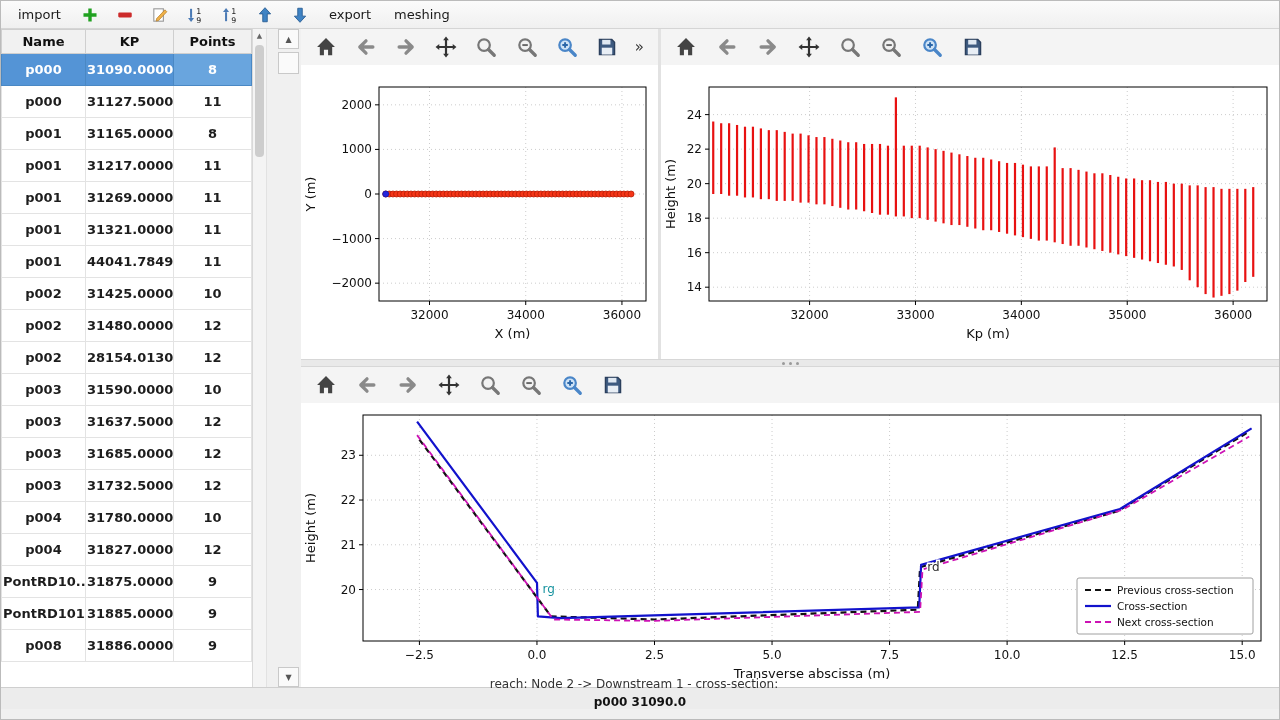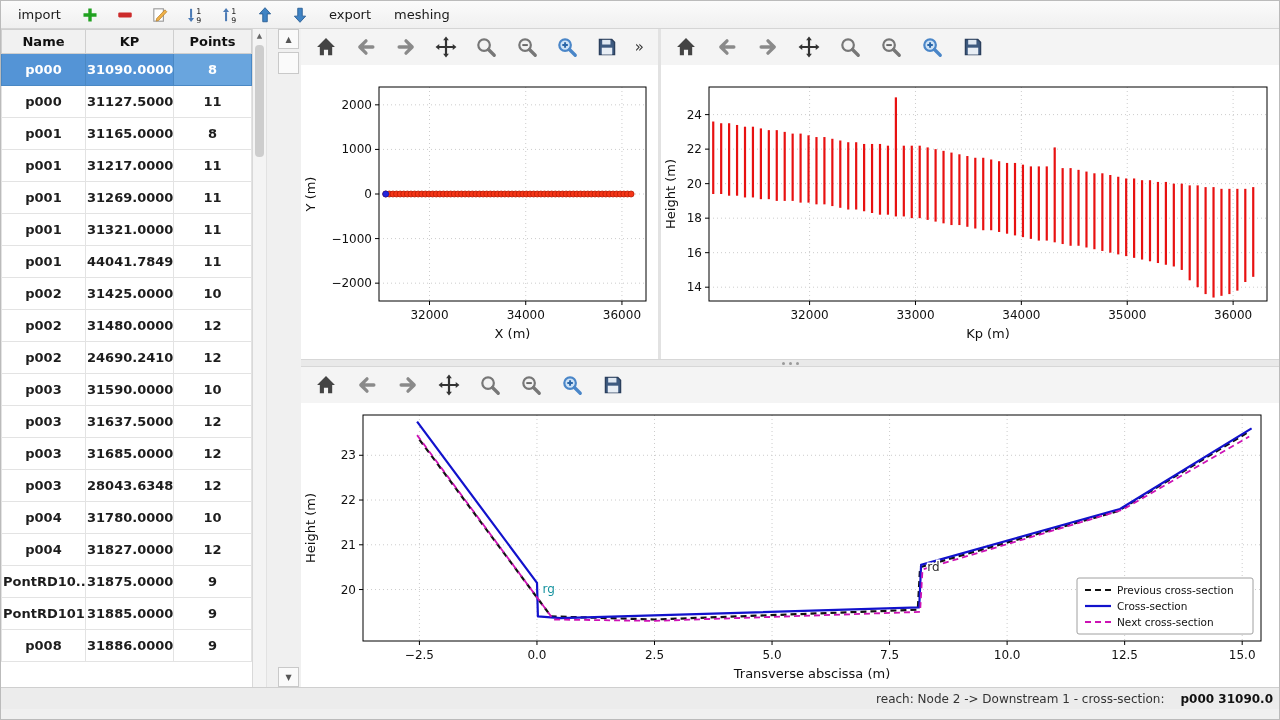--- a/index.html
+++ b/index.html
@@ -33,21 +33,21 @@
   .pane-right{flex:1;}
   .mpl-toolbar{height:36px;display:flex;align-items:center;gap:15px;padding:0 12px;background:#f4f4f4;flex:none;}
   .mpl-btn{width:26px;height:26px;border:none;background:transparent;padding:0;display:flex;align-items:center;justify-content:center;}
   .overflow{color:#333;font-size:15px;margin-left:auto;padding-right:2px;cursor:default;}
   .splitter{height:8px;background:#e9e9e9;border-top:1px solid #d7d7d7;border-bottom:1px solid #d7d7d7;display:flex;align-items:center;justify-content:center;gap:4px;box-sizing:border-box;}
   .splitter i{width:3px;height:3px;background:#9a9a9a;border-radius:50%;display:block;}
   .bottom-pane{flex:1;background:#ffffff;display:flex;flex-direction:column;min-height:0;}
   svg.chart{display:block;flex:none;}
   svg text{font-family:"DejaVu Sans",sans-serif;}
   
-  .statusbar{height:22px;background:#ececec;border-top:1px solid #cfcfcf;font-size:12px;color:#333;display:flex;align-items:center;justify-content:flex-end;padding-right:6px;gap:4px;box-sizing:border-box;}
+  .statusbar{height:22px;background:#ececec;border-top:1px solid #cfcfcf;font-size:12px;color:#333;display:flex;align-items:center;justify-content:flex-end;padding-right:12px;gap:4px;box-sizing:border-box;flex-direction:column;}
   .statusbar b{font-weight:bold;color:#111;margin-left:12px;}
 </style>
 </head>
 <body>
 
 <div class="app">
 
   <div class="topbar">
     <button class="tb-text">import</button>
     <button class="tb-icon">
@@ -154,41 +154,41 @@
                 <td>31425.0000</td>
                 <td>10</td>
               </tr>
               <tr>
                 <td>p002</td>
                 <td>31480.0000</td>
                 <td>12</td>
               </tr>
               <tr>
                 <td>p002</td>
-                <td>24690.2410</td>
+                <td>28154.0130</td>
                 <td>12</td>
               </tr>
               <tr>
                 <td>p003</td>
                 <td>31590.0000</td>
                 <td>10</td>
               </tr>
               <tr>
                 <td>p003</td>
                 <td>31637.5000</td>
                 <td>12</td>
               </tr>
               <tr>
                 <td>p003</td>
                 <td>31685.0000</td>
                 <td>12</td>
               </tr>
               <tr>
                 <td>p003</td>
-                <td>28043.6348</td>
+                <td>31732.5000</td>
                 <td>12</td>
               </tr>
               <tr>
                 <td>p004</td>
                 <td>31780.0000</td>
                 <td>10</td>
               </tr>
               <tr>
                 <td>p004</td>
                 <td>31827.0000</td>

